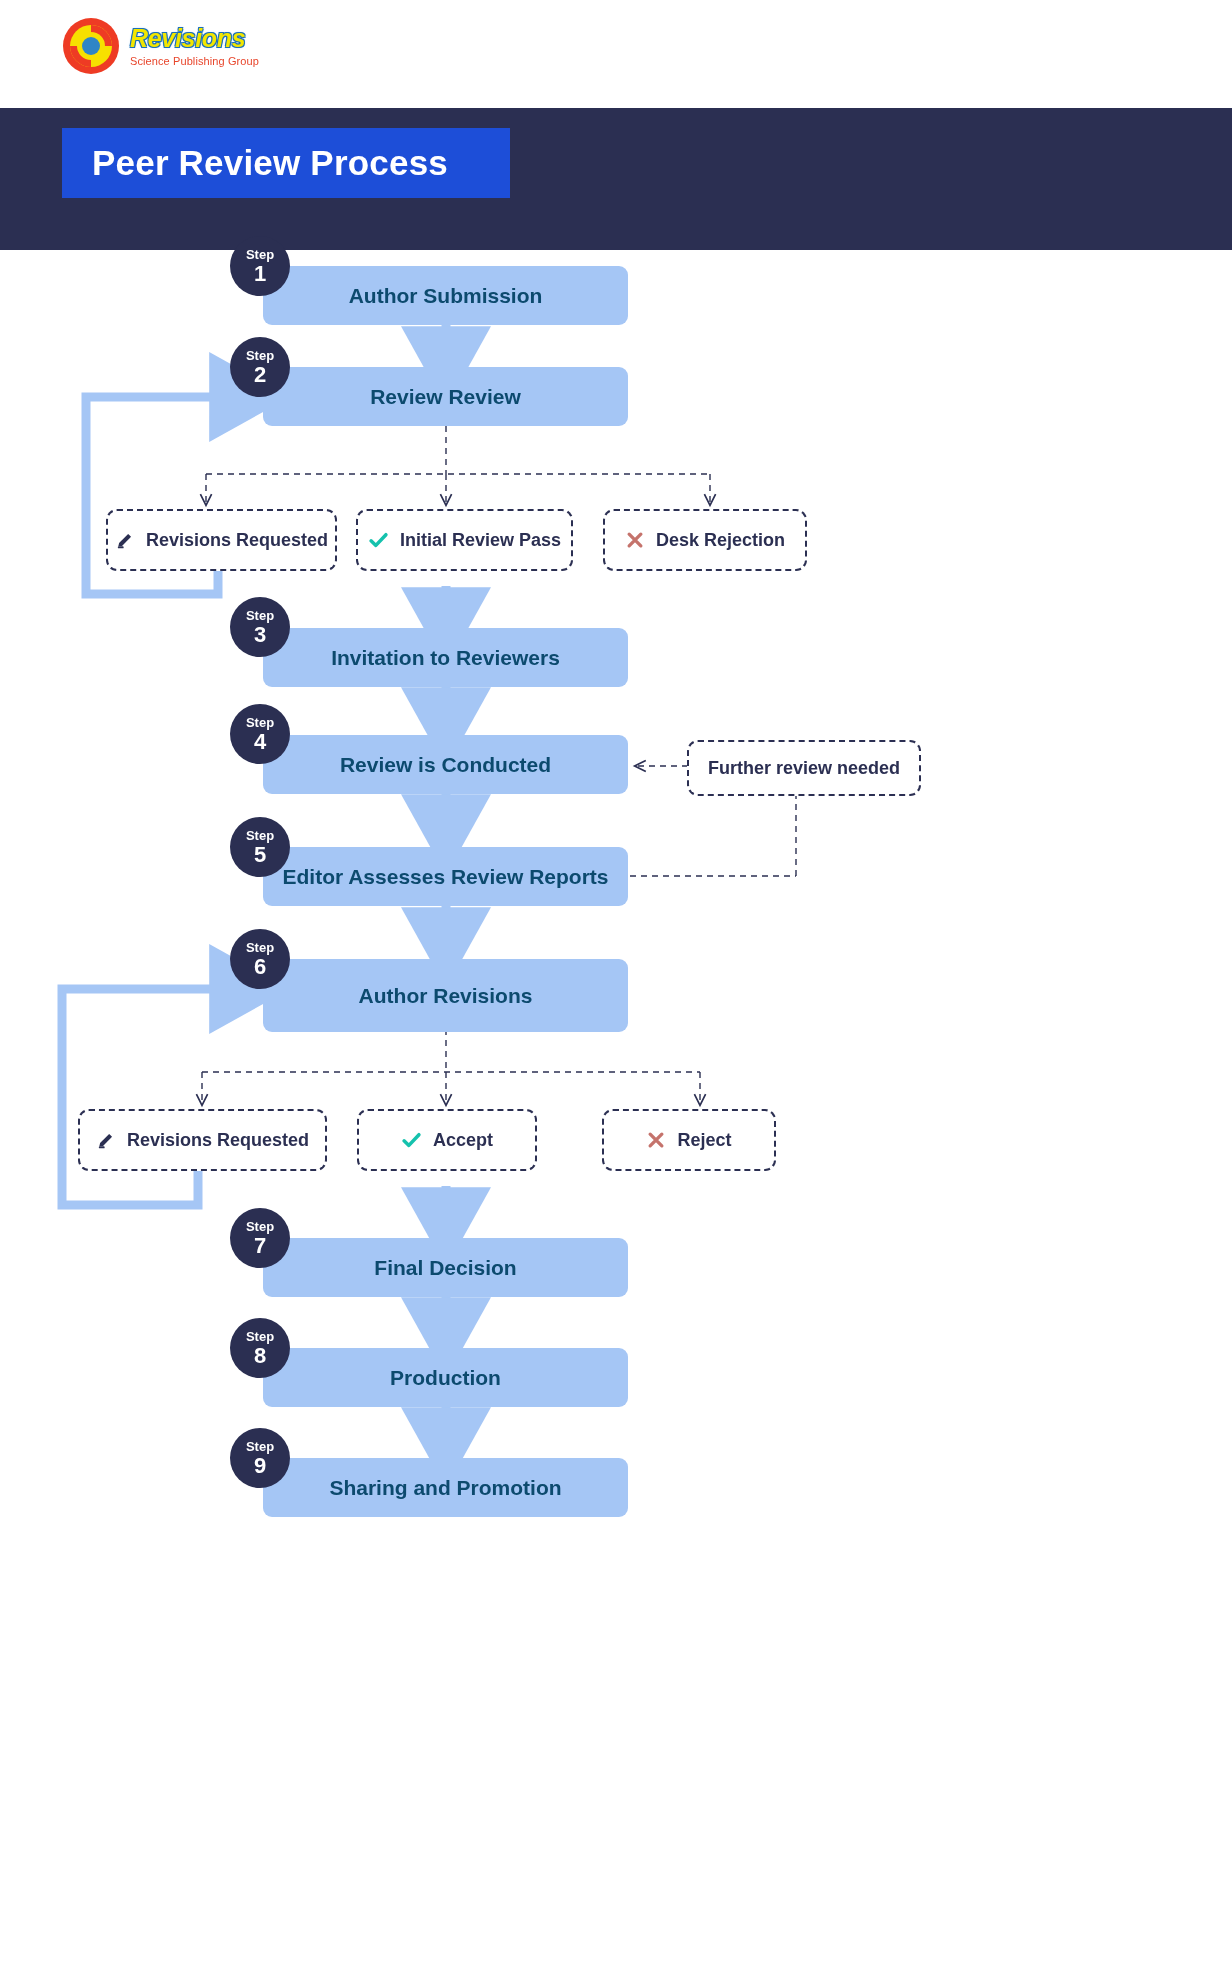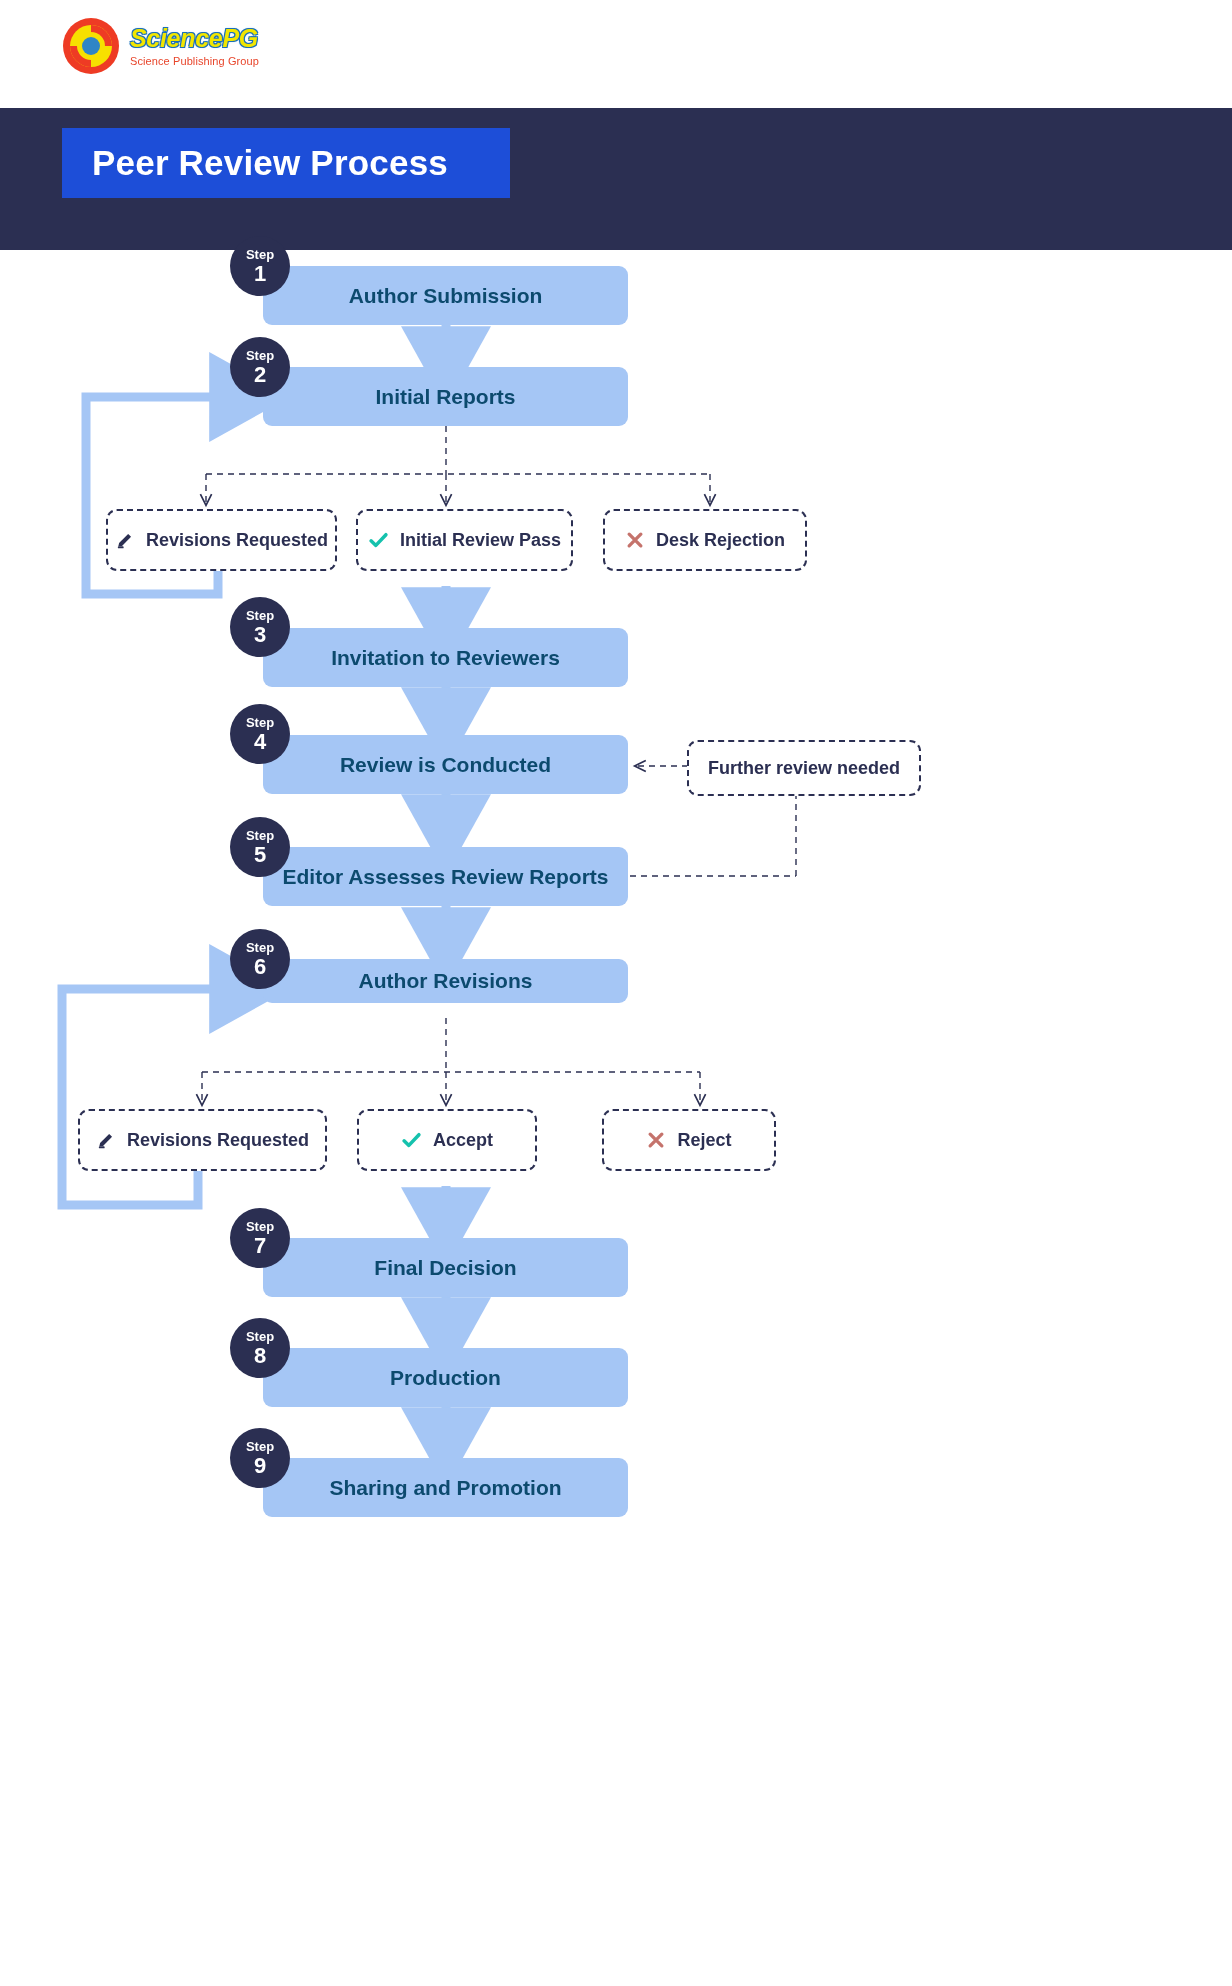--- a/index.html
+++ b/index.html
@@ -57,21 +57,21 @@
           <circle cx="29" cy="29" r="28" fill="#ee3b24"></circle>
           <circle cx="29" cy="29" r="21" fill="#f7e000"></circle>
           <path d="M29 8 A21 21 0 0 1 29 50 A14 14 0 0 1 29 22 A7 7 0 0 0 29 36" fill="#ee3b24" opacity="0.0"></path>
           <path d="M50 29 A21 21 0 0 0 29 8 L29 22 A7 7 0 0 1 36 29 Z" fill="#ee3b24"></path>
           <path d="M8 29 A21 21 0 0 0 29 50 L29 36 A7 7 0 0 1 22 29 Z" fill="#ee3b24"></path>
           <circle cx="29" cy="29" r="14" fill="#f7e000"></circle>
           <circle cx="29" cy="29" r="9" fill="#2f85c6"></circle>
         </svg>
       </div>
       <div class="logo-text">
-        <span class="logo-title">SciencePG</span>
+        <span class="logo-title">Revisions</span>
         <span class="logo-sub">Science Publishing Group</span>
       </div>
     </div>
   </div>
 
   <div class="headband"></div>
   <div class="titlebox">
     <h1>Peer Review Process</h1>
   </div>
 
@@ -129,21 +129,21 @@
   </div>
   <div class="node" style="left:263px;top:266px;width:365px;height:59px;">
     <span>Author Submission</span>
   </div>
 
   <div class="badge" style="left:230px;top:337px;">
     <span class="b-lbl">Step</span>
     <span class="b-num">2</span>
   </div>
   <div class="node" style="left:263px;top:367px;width:365px;height:59px;">
-    <span>Initial Reports</span>
+    <span>Review Review</span>
   </div>
 
   <div class="dbox" style="left:106px;top:509px;width:227px;height:58px;">
     <span class="ico">
       <svg width="20" height="20" viewBox="0 0 24 24">
         <path d="M4 19.5 L4.9 15.6 L15.8 4.7 L19.3 8.2 L8.4 19.1 Z" fill="#2b2f52"></path>
         <rect x="3.4" y="19.6" width="7" height="2.4" rx="1.1" fill="#2b2f52"></rect>
       </svg>
     </span>
     <span>Revisions Requested</span>
@@ -192,21 +192,21 @@
     <span class="b-num">5</span>
   </div>
   <div class="node" style="left:263px;top:847px;width:365px;height:59px;">
     <span>Editor Assesses Review Reports</span>
   </div>
 
   <div class="badge" style="left:230px;top:929px;">
     <span class="b-lbl">Step</span>
     <span class="b-num">6</span>
   </div>
-  <div class="node" style="left:263px;top:959px;width:365px;height:44px;">
+  <div class="node" style="left:263px;top:959px;width:365px;height:73px;">
     <span>Author Revisions</span>
   </div>
 
   <div class="dbox" style="left:78px;top:1109px;width:245px;height:58px;">
     <span class="ico">
       <svg width="20" height="20" viewBox="0 0 24 24">
         <path d="M4 19.5 L4.9 15.6 L15.8 4.7 L19.3 8.2 L8.4 19.1 Z" fill="#2b2f52"></path>
         <rect x="3.4" y="19.6" width="7" height="2.4" rx="1.1" fill="#2b2f52"></rect>
       </svg>
     </span>

